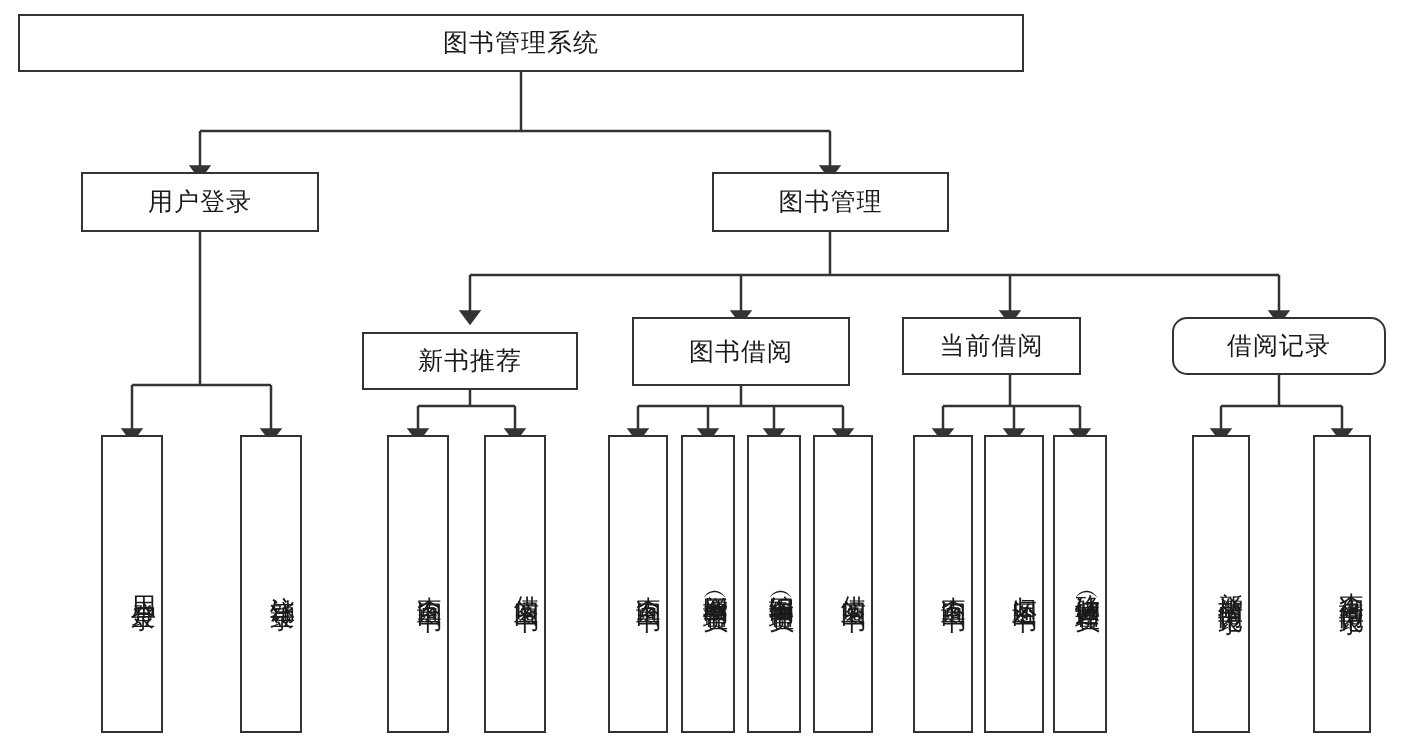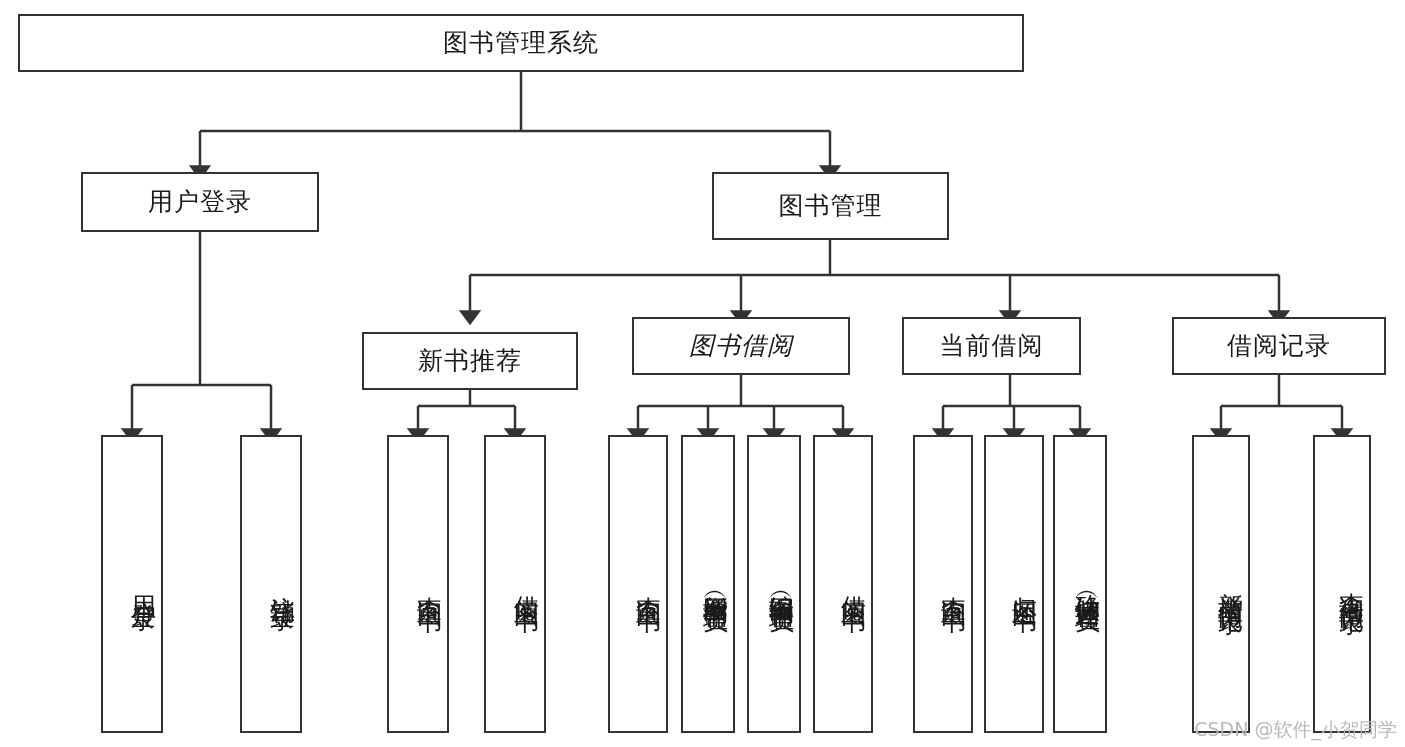--- a/index.html
+++ b/index.html
@@ -115,33 +115,33 @@
       </g>
   </svg>
 
   <div id="nodes-layer">
       <div class="node horizontal" style="left: 18px; top: 14px; width: 1006px; height: 58px;">
         <span>图书管理系统</span>
       </div>
       <div class="node horizontal" style="left: 81px; top: 172px; width: 238px; height: 60px;">
         <span>用户登录</span>
       </div>
-      <div class="node horizontal" style="left: 712px; top: 172px; width: 237px; height: 68px;">
+      <div class="node horizontal" style="left: 712px; top: 172px; width: 237px; height: 60px;">
         <span>图书管理</span>
       </div>
       <div class="node horizontal" style="left: 362px; top: 317px; width: 216px; height: 58px; margin-top: 15px;">
         <span>新书推荐</span>
       </div>
-      <div class="node horizontal" style="left: 632px; top: 317px; width: 218px; height: 58px; font-style: italic;">
+      <div class="node horizontal" style="left: 632px; top: 317px; width: 218px; height: 69px;">
         <span>图书借阅</span>
       </div>
       <div class="node horizontal" style="left: 902px; top: 317px; width: 179px; height: 58px;">
         <span>当前借阅</span>
       </div>
-      <div class="node horizontal" style="left: 1172px; top: 317px; width: 214px; height: 58px;">
+      <div class="node horizontal" style="left: 1172px; top: 317px; width: 214px; height: 58px; border-radius: 15px;">
         <span>借阅记录</span>
       </div>
       <div class="node vertical" style="left: 101px; top: 435px; width: 62px; height: 298px;">
         <span>用户登录</span>
       </div>
       <div class="node vertical" style="left: 240px; top: 435px; width: 62px; height: 298px;">
         <span>注销登录</span>
       </div>
       <div class="node vertical" style="left: 387px; top: 435px; width: 62px; height: 298px;">
         <span>查询图书</span>
@@ -171,14 +171,13 @@
         <span>确认归还（管理员）</span>
       </div>
       <div class="node vertical" style="left: 1192px; top: 435px; width: 58px; height: 298px;">
         <span>新增借阅记录</span>
       </div>
       <div class="node vertical" style="left: 1313px; top: 435px; width: 58px; height: 298px;">
         <span>查询借阅记录</span>
       </div>
     </div>
 
-  <div id="watermark">CSDN @软件_小贺同学</div>
 </div>
 
 </body></html>

